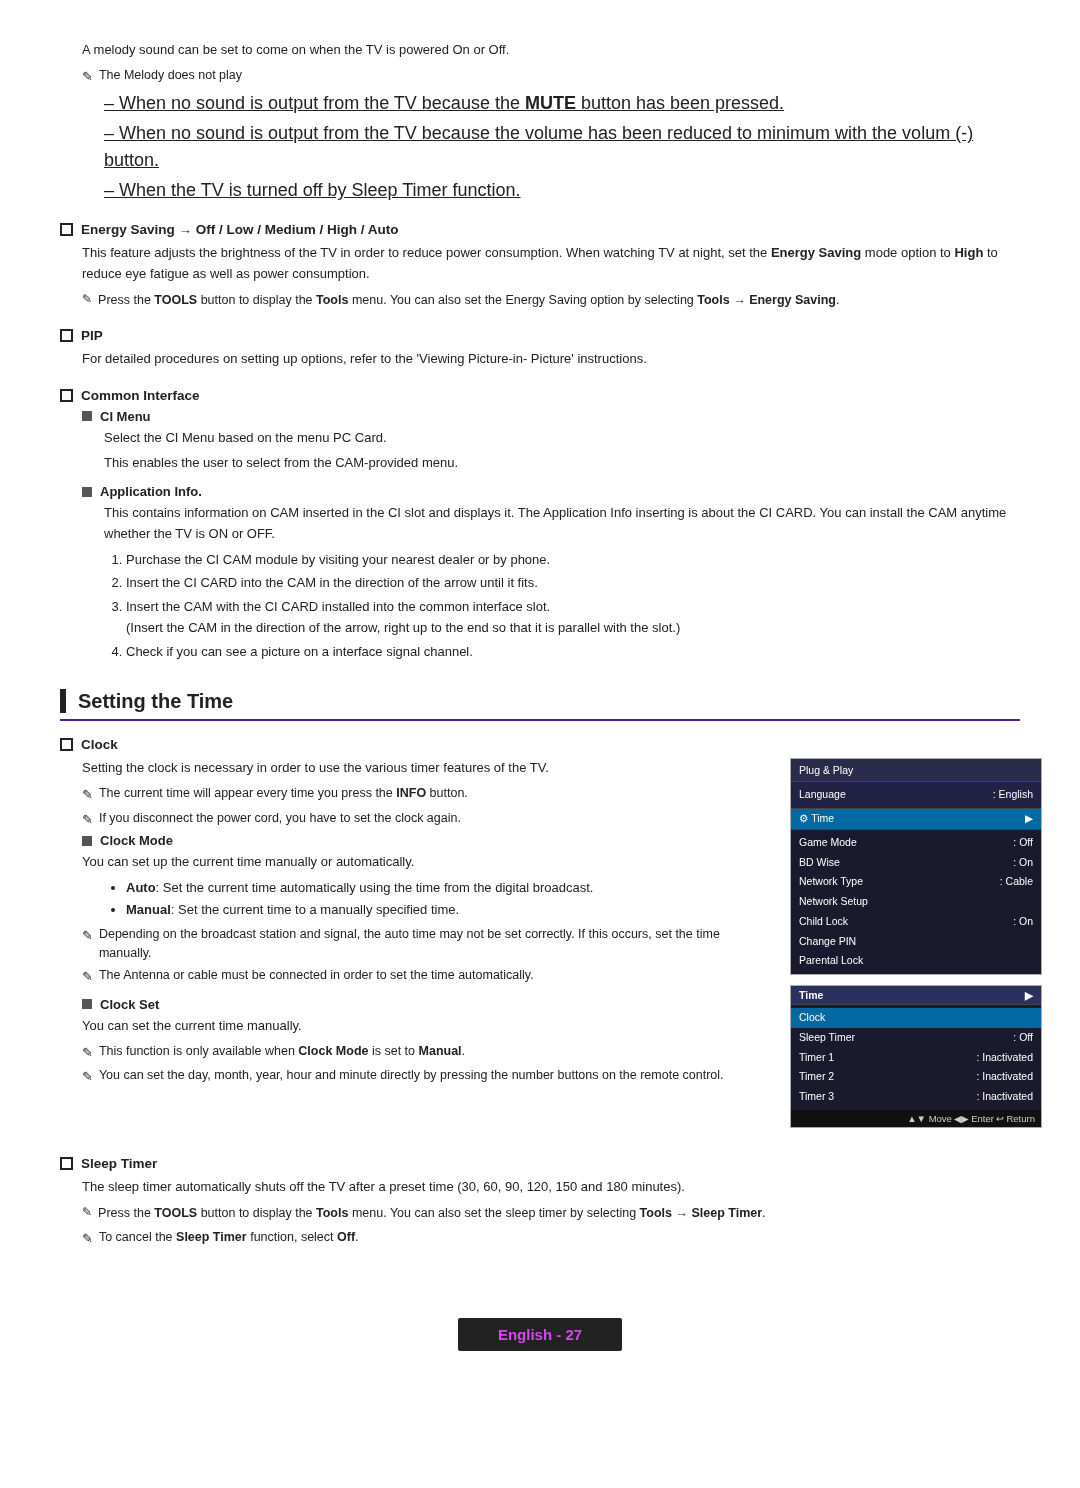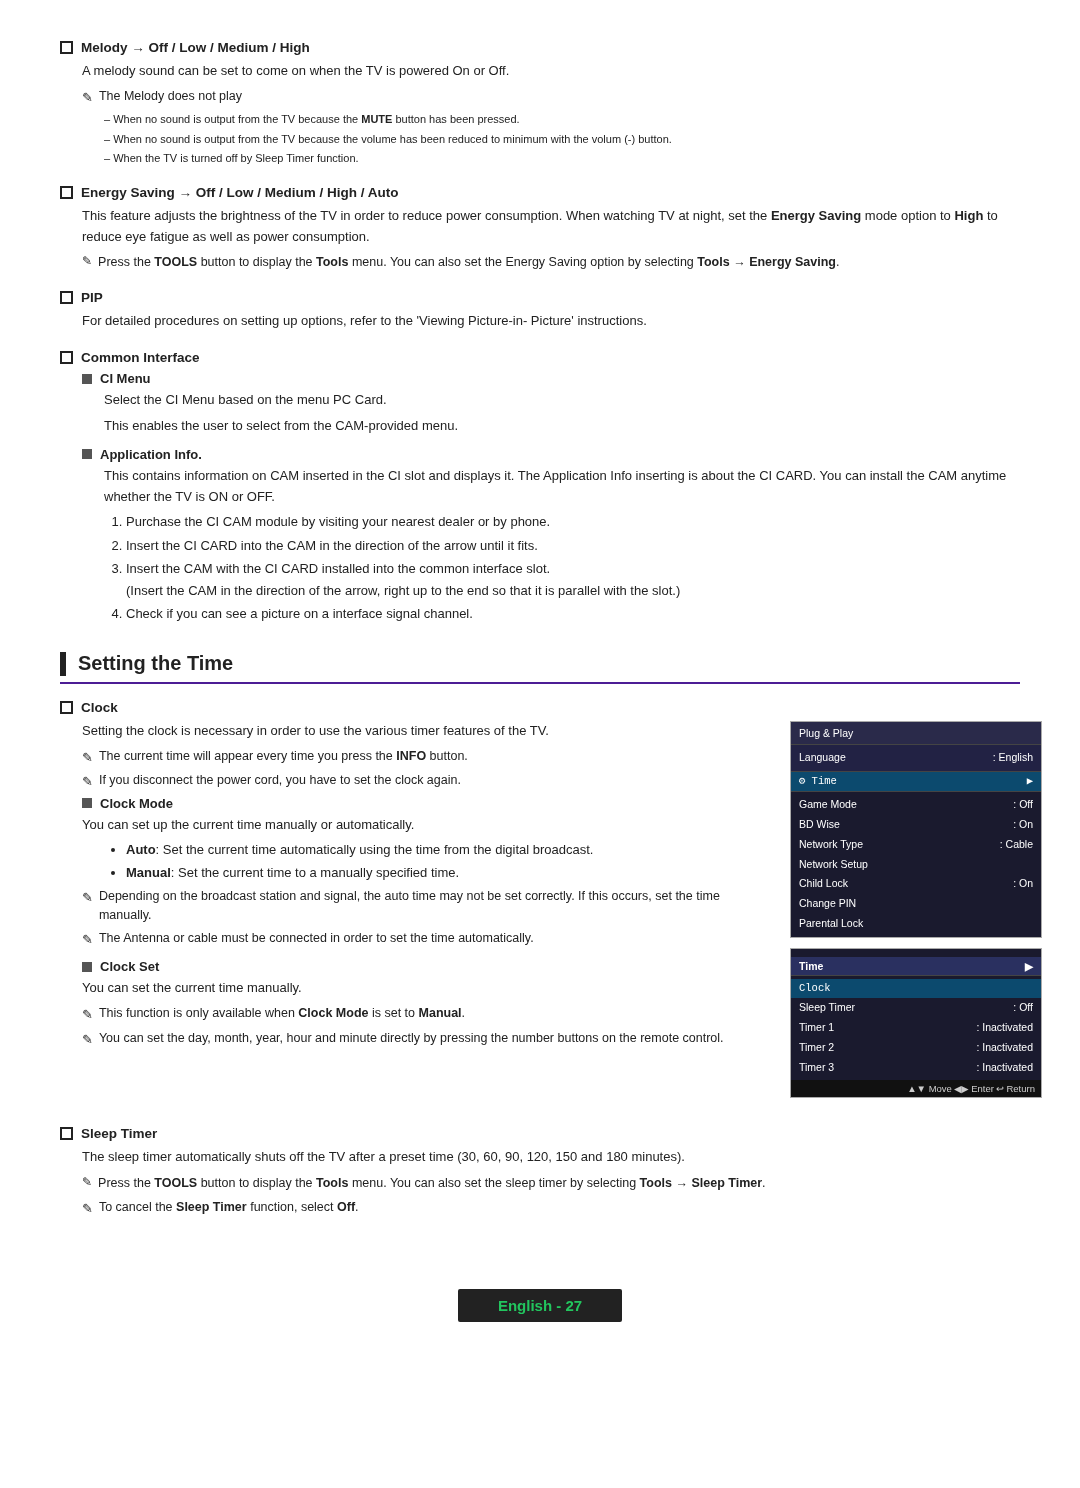--- a/index.html
+++ b/index.html
@@ -92,22 +92,23 @@
     ul.dash-list {
       list-style: none;
       margin-left: 44px;
       margin-bottom: 5px;
     }
     ul.dash-list li::before {
       content: "–  ";
     }
     ul.dash-list li {
       margin-bottom: 3px;
-      font-size: 11px;
+      font-size: 18px;
       line-height: 1.5;
+      text-decoration: underline;
     }
     ol.numbered-list {
       margin-left: 44px;
       margin-bottom: 5px;
     }
     ol.numbered-list li {
       margin-bottom: 4px;
       font-size: 13px;
       line-height: 1.5;
     }
@@ -161,22 +162,21 @@
       border-bottom: 1px solid #444;
     }
     .tv-menu-row {
       display: flex;
       justify-content: space-between;
       padding: 2px 8px;
       font-size: 10.5px;
       line-height: 1.5;
     }
     .tv-menu-row.highlighted {
-      background: #0c4a6e;
-      font-family: Liberation Mono, monospace;
+      background: #0369a1;
     }
     .tv-menu-section {
       background: #222244;
       border-bottom: 1px solid #444;
       padding: 3px 0;
     }
     .tv-menu-section2 {
       background: #1a1a2e;
       border-top: 1px solid #444;
       padding: 3px 0;
@@ -190,45 +190,40 @@
       justify-content: flex-end;
       gap: 2px;
     }
     .tv-menu-header-row {
       display: flex;
       justify-content: space-between;
       padding: 3px 8px;
       background: #2a3060;
       font-size: 10.5px;
       font-weight: bold;
-      margin-top: 8px;
     }
     .footer-bar {
       text-align: center;
       margin-top: 60px;
       padding: 10px 0;
     }
     .footer-box {
       display: inline-block;
       background: #222;
-      color: #22c55e;
+      color: #d946ef;
       font-size: 15px;
       font-weight: bold;
       padding: 8px 40px;
       border-radius: 2px;
     }
   </style>
 </head>
 <body>
 
 <div class="subsection">
-  <div class="subsection-title">
-    <span class="checkbox-icon"></span>
-    <span>Melody → Off / Low / Medium / High</span>
-  </div>
   <div class="body-text">A melody sound can be set to come on when the TV is powered On or Off.</div>
   <div class="note-row">
     <span class="note-icon">✎</span>
     <span>The Melody does not play</span>
   </div>
   <ul class="dash-list">
     <li>When no sound is output from the TV because the <strong>MUTE</strong> button has been pressed.</li>
     <li>When no sound is output from the TV because the volume has been reduced to minimum with the volum (-) button.</li>
     <li>When the TV is turned off by Sleep Timer function.</li>
   </ul>

